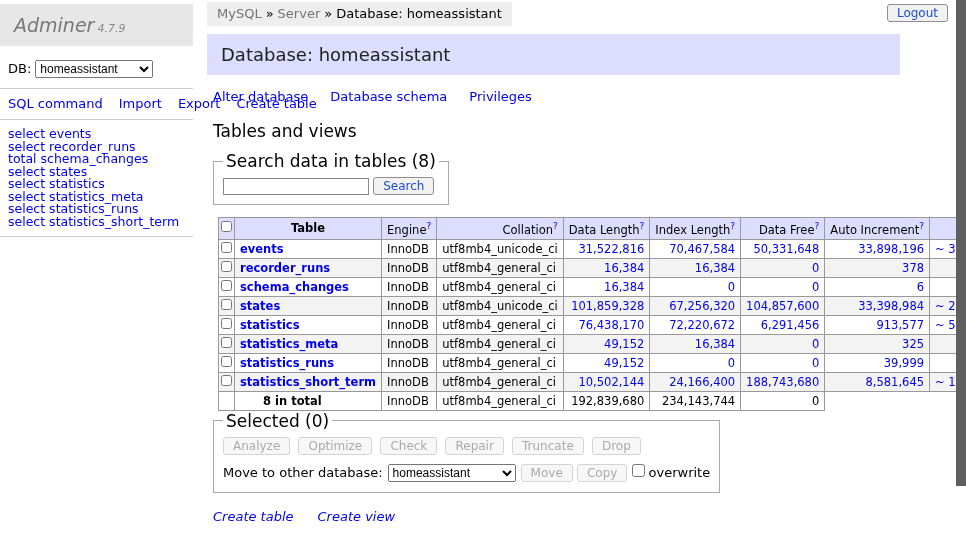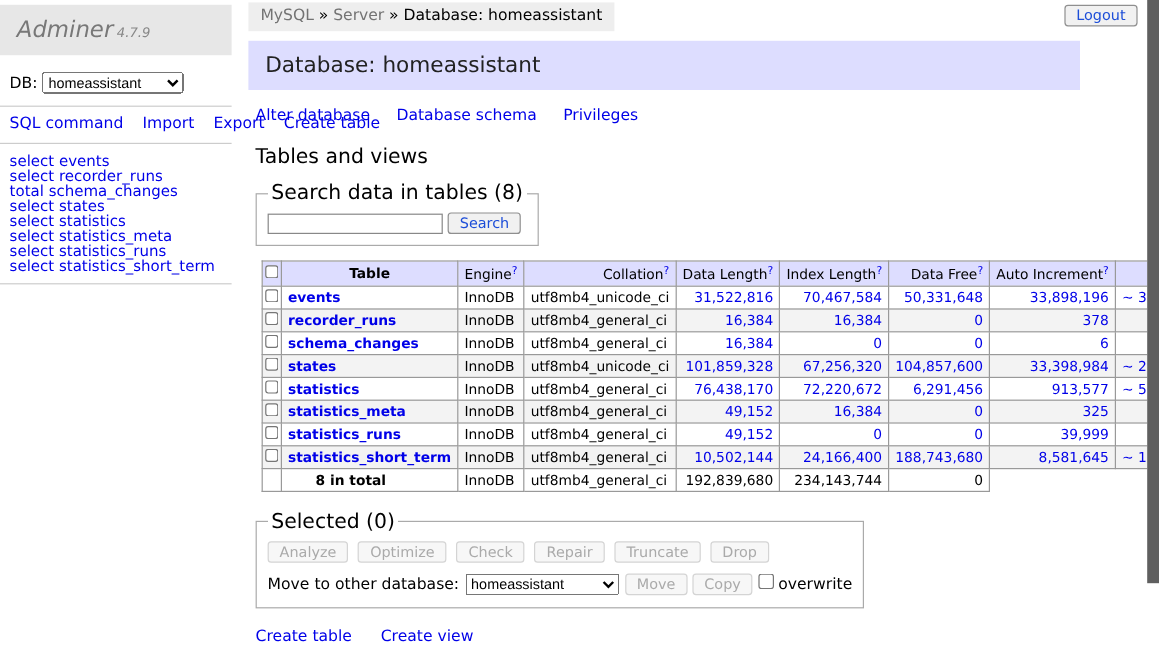--- a/index.html
+++ b/index.html
@@ -58,27 +58,27 @@
   .db-tables td.tname a { font-weight: bold; }
   .db-tables td.num { text-align: right; min-width: 62px; }
   .db-tables tbody tr:nth-child(even) { background: #f3f3f3; }
   .db-tables tr.total-row { background: #fff !important; }
   .db-tables tr.total-row td { color: #000; }
   .db-tables tr.total-row td.tname { font-weight: bold; padding-left: 28px; }
   .db-tables tr.total-row td.empty { border: none; background: #fff; }
   .db-tables input[type=checkbox] { width: 11px; height: 11px; }
 
   
-  .selected-fs { margin-top: 15px; padding-bottom: 10px; }
+  .selected-fs { padding-bottom: 10px; }
   .selected-fs .btn-row button { margin-right: 4px; }
   .selected-fs .move-row { margin-top: 9px; }
   .selected-fs .move-row select { width: 128px; font-size: 12px; margin: 0 5px; }
   .selected-fs .move-row label { margin-left: 4px; }
 
-  .create-links { margin: 16px 0 12px 6px; }
+  .create-links { margin: 16px 0 12px 6px; font-style: italic; }
   .create-links a { margin-right: 24px; }
 
   
   #scrollbar { position: absolute; right: 0; top: 0; width: 10px; height: 543px; background: #fff; }
   #scrollbar .thumb { position: absolute; top: 0; left: 0; width: 10px; height: 486px; background: #5f5f5f; }
 </style>
 </head>
 <body>
 
 <div id="sidebar">

